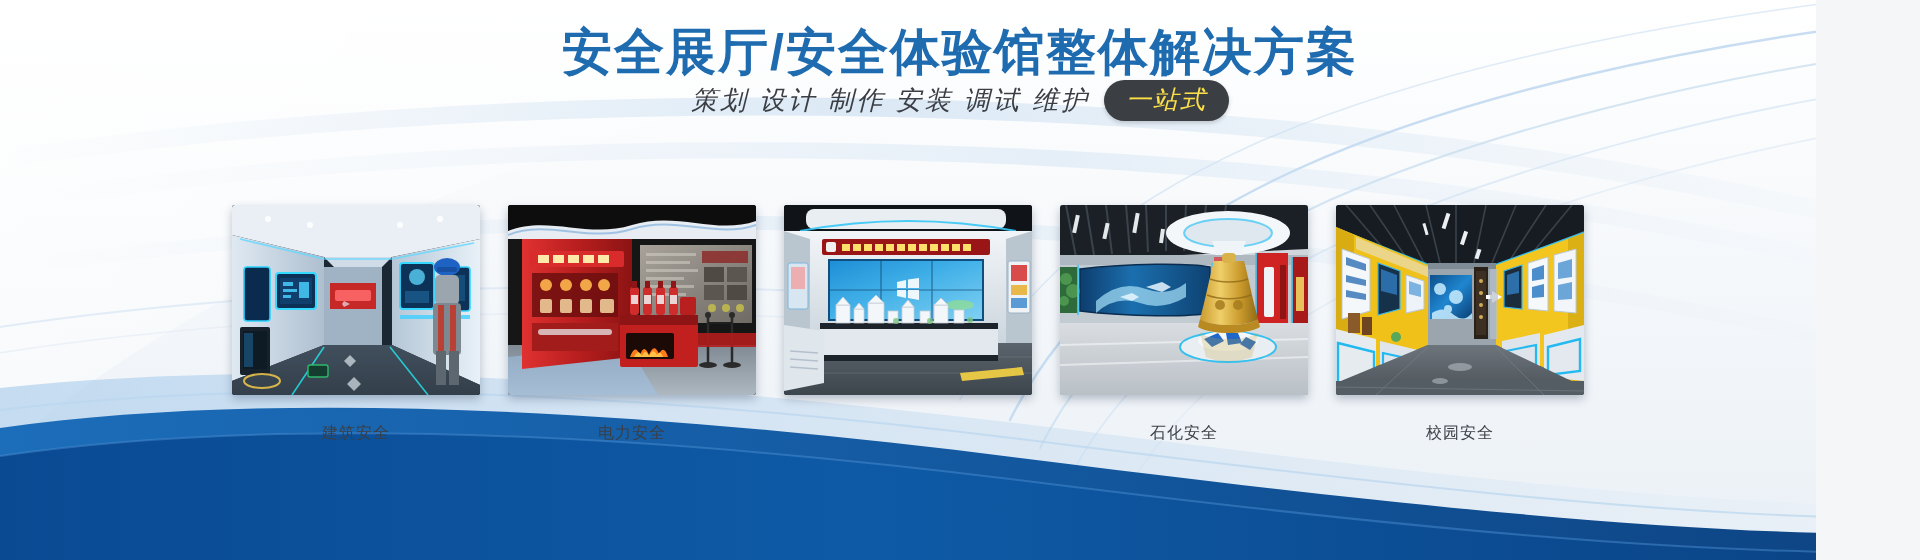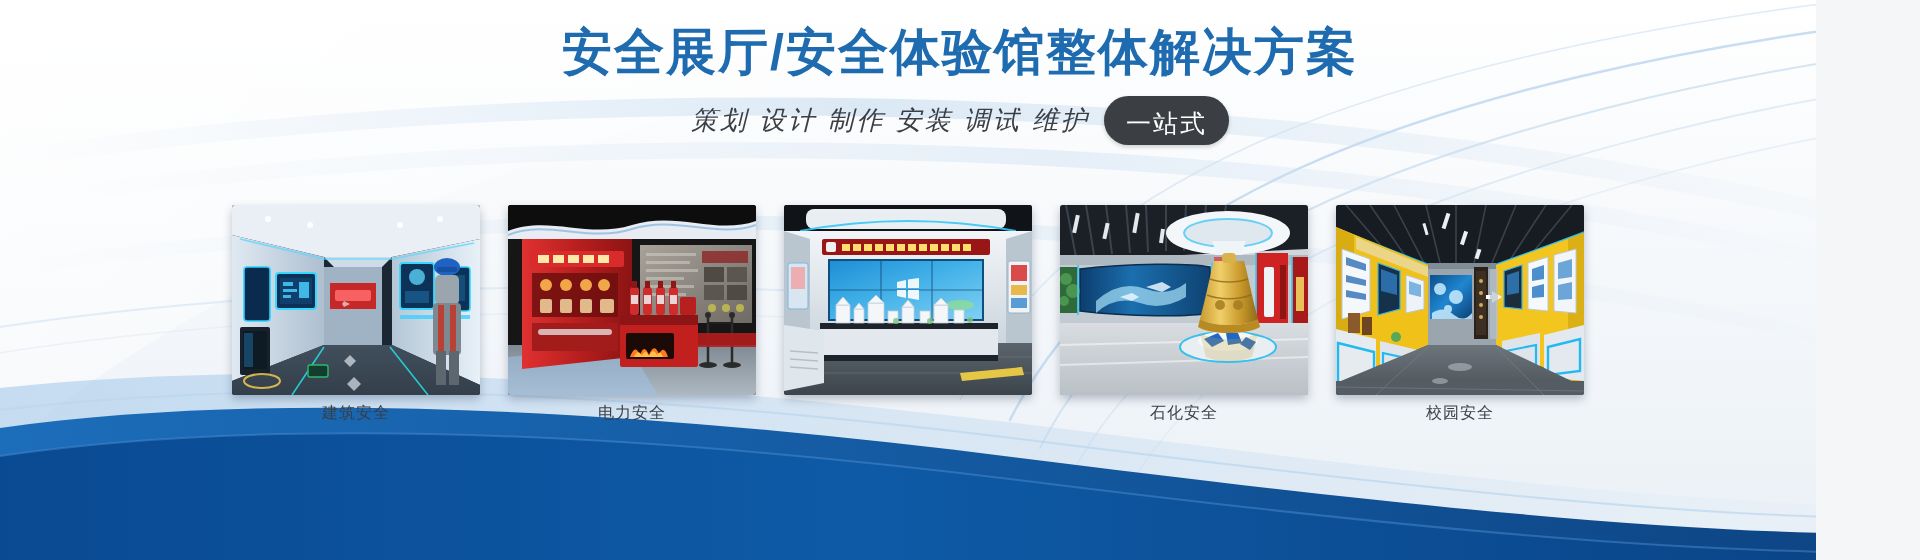--- a/index.html
+++ b/index.html
@@ -16,47 +16,47 @@
   .bottom-band{position:absolute;left:0;bottom:0;width:1920px;height:300px;}
 
   
   .headline-wrap{position:absolute;left:0;top:24px;width:1920px;text-align:center;z-index:5;}
   .headline{
     font-size:50px;font-weight:bold;letter-spacing:2px;
     color:#1e6bb0;line-height:1.12;white-space:nowrap;
     text-shadow:0 1px 0 rgba(255,255,255,.65);
   }
   .sub-row{
-    margin-top:16px;display:flex;align-items:center;justify-content:center;gap:14px;
+    display:flex;align-items:center;justify-content:center;gap:14px;
     white-space:nowrap;
   }
   .sub-text{
     font-size:26px;font-style:italic;font-weight:500;color:#3b3f45;
     letter-spacing:3px;
   }
   .badge{
     display:inline-flex;align-items:center;justify-content:center;
-    background:#3b3e43;color:#ffffff;border-radius:999px;
-    padding:15px 22px 9px;font-size:25px;letter-spacing:2px;
+    background:#3b3e43;color:#fde047;border-radius:999px;
+    padding:7px 22px 9px;font-size:25px;font-style:italic;letter-spacing:2px;
     line-height:1;box-shadow:0 2px 4px rgba(0,0,0,.18);
   }
 
   
   .gallery{
     position:absolute;left:50%;transform:translateX(-50%);
     top:205px;display:flex;gap:28px;z-index:6;
   }
   .card{width:248px;}
   .thumb{
     width:248px;height:190px;border-radius:3px;overflow:hidden;position:relative;
     background:#18314f;box-shadow:0 4px 10px rgba(20,40,70,.28);
   }
   .thumb svg{display:block;width:248px;height:190px;}
   .caption{
-    margin-top:8px;text-align:center;font-size:16px;color:#3a3f46;
+    margin-top:28px;text-align:center;font-size:16px;color:#3a3f46;
     letter-spacing:1px;font-weight:500;
   }
 </style>
 </head>
 <body>
 
 <div class="banner">
 
   <svg class="bg-waves" viewBox="0 0 1920 560" preserveAspectRatio="none">
     <defs>

